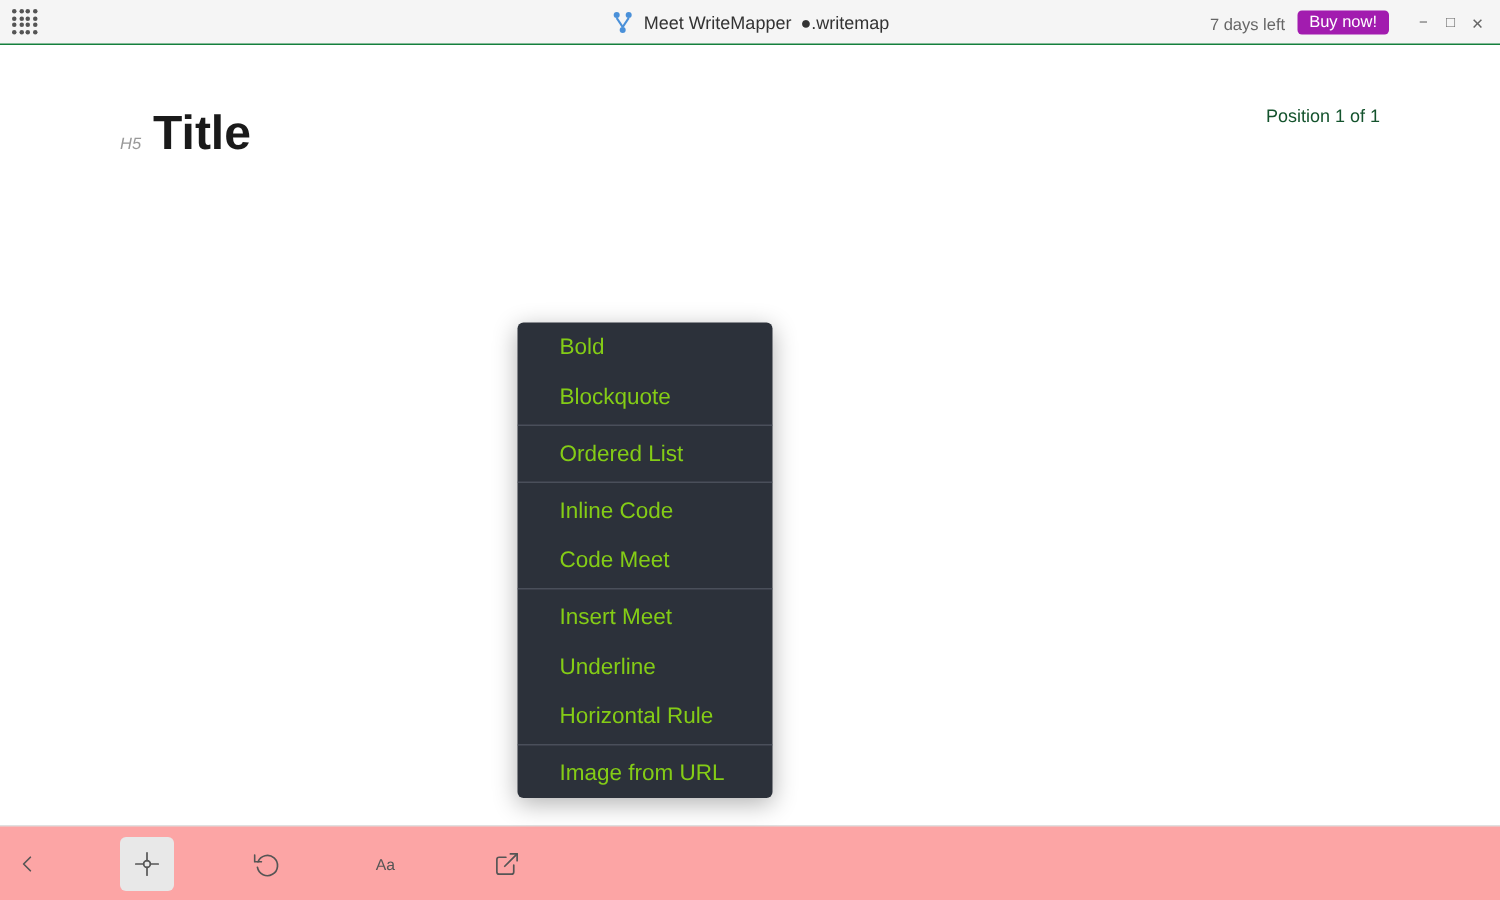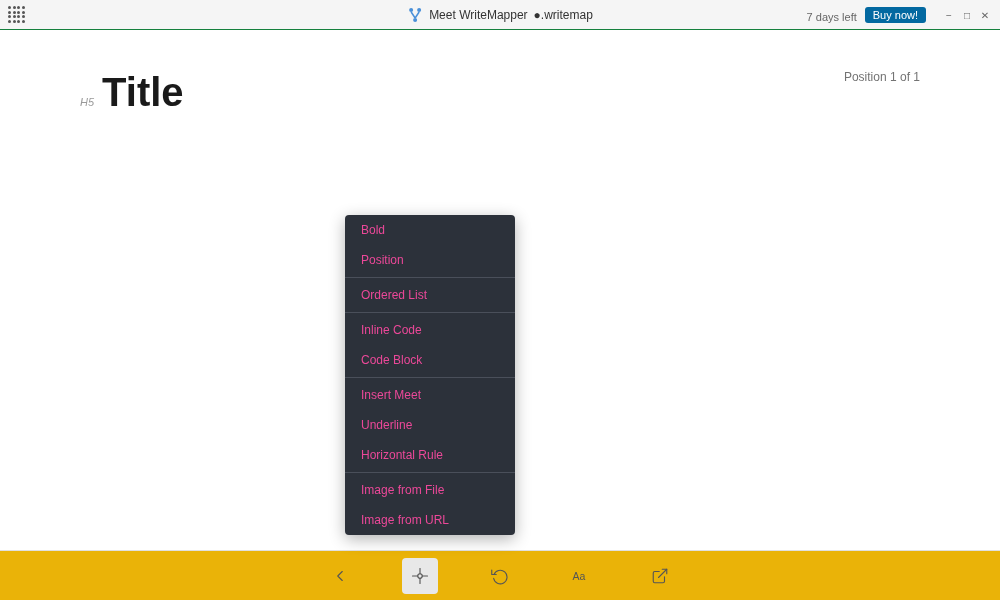--- a/index.html
+++ b/index.html
@@ -74,21 +74,21 @@
       gap: 8px;
       margin-left: auto;
     }
 
     .days-left {
       font-size: 11px;
       color: #666;
     }
 
     .buy-btn {
-      background: #0369a1;
+      background: #a21caf;
       color: white;
       border: none;
       border-radius: 3px;
       padding: 2px 8px;
       font-size: 11px;
       cursor: pointer;
     }
 
     .window-controls {
       display: flex;
@@ -131,72 +131,72 @@
       margin-bottom: 20px;
     }
 
     .heading-tag {
       font-size: 11px;
       color: #999;
       font-style: italic;
     }
 
     .doc-title {
-      font-size: 40px;
+      font-size: 32px;
       font-weight: 600;
       color: #1a1a1a;
     }
 
     .position-indicator {
       position: absolute;
       top: 40px;
       right: 80px;
       font-size: 12px;
-      color: #737373;
+      color: #14532d;
     }
 
     
     .context-menu {
       position: absolute;
       top: 185px;
       left: 345px;
       width: 170px;
       background: #2c313a;
       border-radius: 4px;
       overflow: hidden;
       box-shadow: 0 4px 16px rgba(0,0,0,0.3);
       z-index: 100;
     }
 
     .menu-item {
-      padding: 8px 16px;
-      color: #ec4899;
-      font-size: 12px;
+      padding: 8px 28px;
+      color: #84cc16;
+      font-size: 15px;
       cursor: pointer;
       display: block;
     }
 
     .menu-divider {
       height: 1px;
       background: #4a4f5a;
       margin: 2px 0;
     }
 
     
     .bottom-toolbar {
       position: absolute;
       bottom: 0;
       left: 0;
       right: 0;
       height: 50px;
-      background: #eab308;
+      background: #fca5a5;
       border-top: 1px solid #e0e0e0;
       display: flex;
       align-items: center;
-      justify-content: center;
+      justify-content: flex-start;
       gap: 44px;
     }
 
     .toolbar-btn {
       background: none;
       border: none;
       cursor: pointer;
       display: flex;
       align-items: center;
       justify-content: center;
@@ -279,40 +279,39 @@
     <div class="doc-header">
       <span class="heading-tag">H5</span>
       <h1 class="doc-title">Title</h1>
     </div>
     <span class="position-indicator">Position 1 of 1</span>
   </div>
 
   <div class="context-menu">
 
     <div class="menu-item">Bold</div>
-    <div class="menu-item">Position</div>
+    <div class="menu-item">Blockquote</div>
 
     <div class="menu-divider"></div>
 
     <div class="menu-item">Ordered List</div>
 
     <div class="menu-divider"></div>
 
     <div class="menu-item">Inline Code</div>
-    <div class="menu-item">Code Block</div>
+    <div class="menu-item">Code Meet</div>
 
     <div class="menu-divider"></div>
 
     <div class="menu-item">Insert Meet</div>
     <div class="menu-item">Underline</div>
     <div class="menu-item">Horizontal Rule</div>
 
     <div class="menu-divider"></div>
 
-    <div class="menu-item">Image from File</div>
     <div class="menu-item">Image from URL</div>
 
   </div>
 
 </div>
 
 <div class="bottom-toolbar">
 
   <button class="toolbar-btn" title="Back">
     <svg class="icon-svg" viewBox="0 0 24 24">

